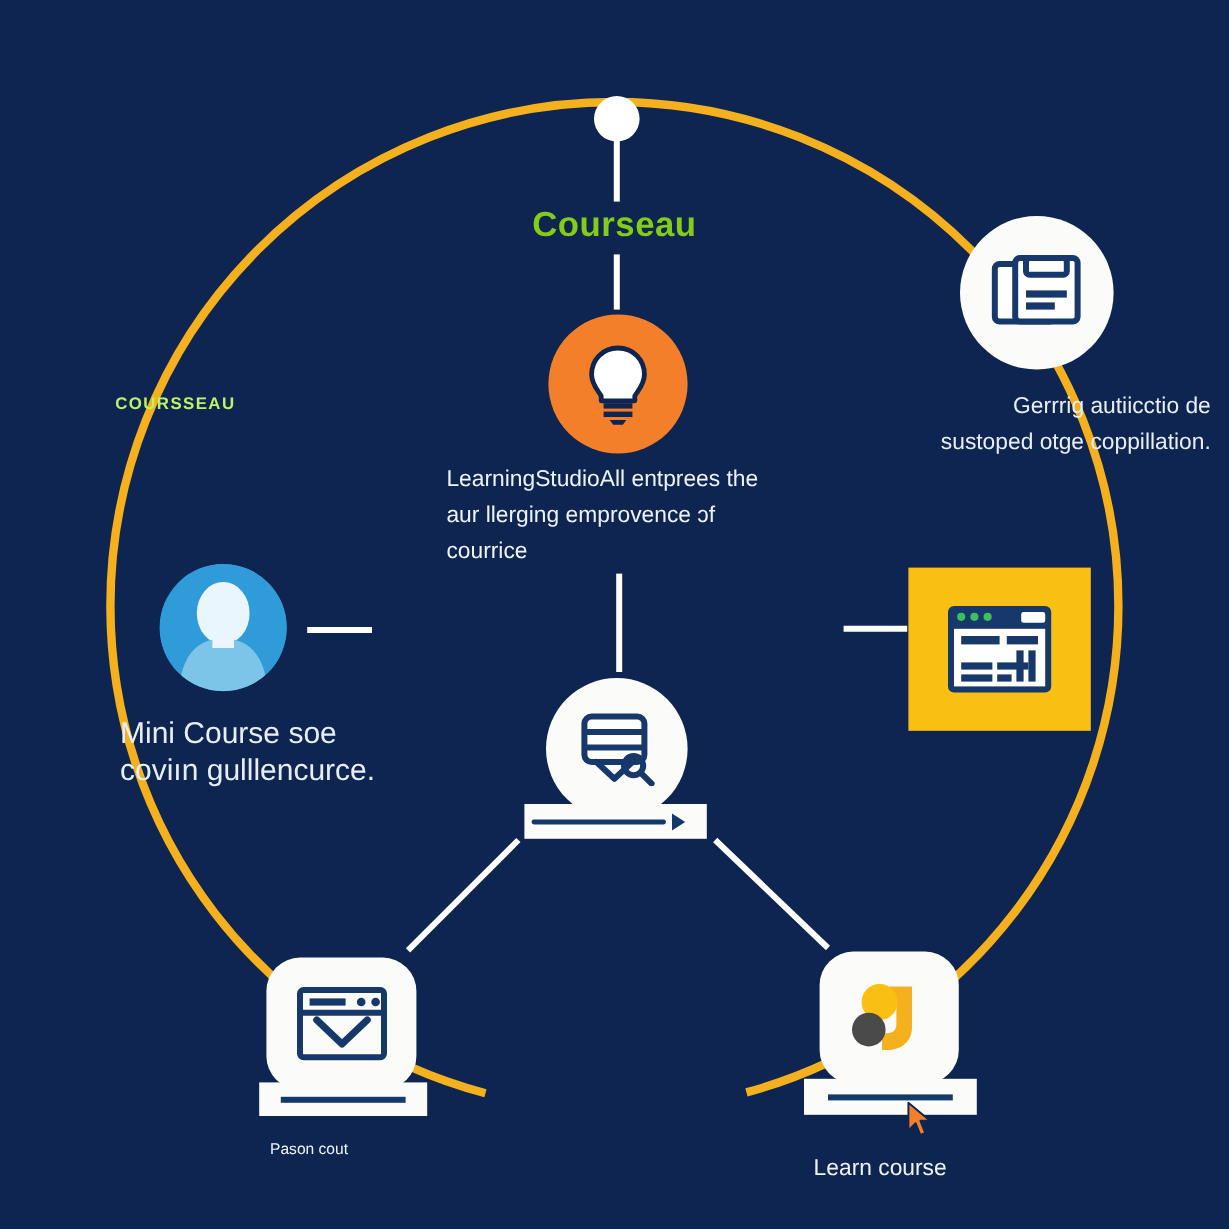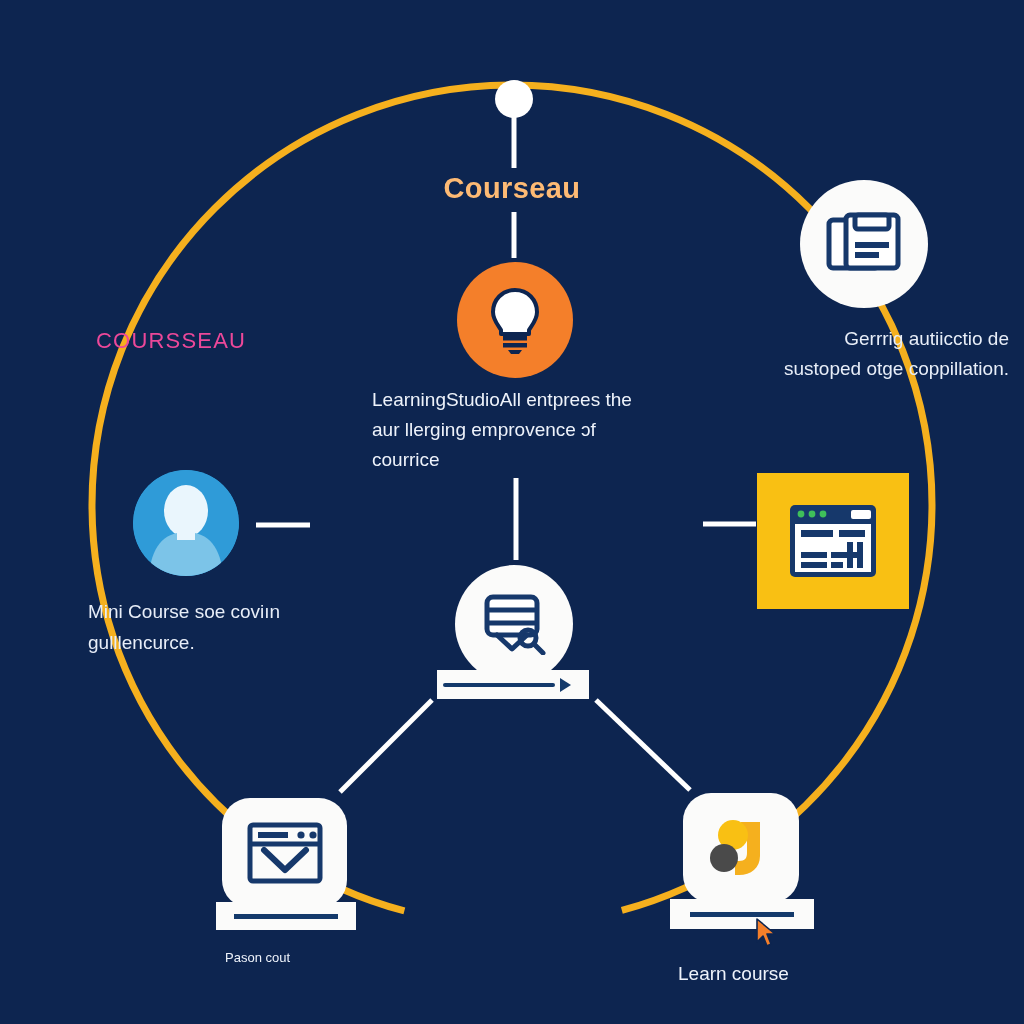--- a/index.html
+++ b/index.html
@@ -24,33 +24,33 @@
   .node {
     position: absolute;
   }
   
   #title {
     position: absolute;
     left: 0;
     top: 172px;
     width: 1024px;
     text-align: center;
-    color: #fdba74;
+    color: #84cc16;
     font-size: 29px;
     font-weight: 700;
     letter-spacing: 0.4px;
   }
   
   #brand-label {
     position: absolute;
     left: 96px;
     top: 328px;
-    color: #ec4899;
-    font-size: 22px;
-    font-weight: 400;
+    color: #bef264;
+    font-size: 14px;
+    font-weight: 700;
     letter-spacing: 1.2px;
   }
   
   #bulb-circle {
     left: 457px;
     top: 262px;
     width: 116px;
     height: 116px;
     border-radius: 50%;
     background: #f47f2a;
@@ -97,25 +97,25 @@
     height: 106px;
     border-radius: 50%;
     background: #2f9bd8;
     overflow: hidden;
     display: flex;
     align-items: center;
     justify-content: center;
   }
   #avatar-caption {
     position: absolute;
-    left: 88px;
+    left: 100px;
     top: 596px;
     width: 250px;
     color: #e8eef8;
-    font-size: 19px;
+    font-size: 25px;
     line-height: 31px;
   }
   
   #browser-square {
     left: 757px;
     top: 473px;
     width: 152px;
     height: 136px;
     background: #f9c013;
     display: flex;

